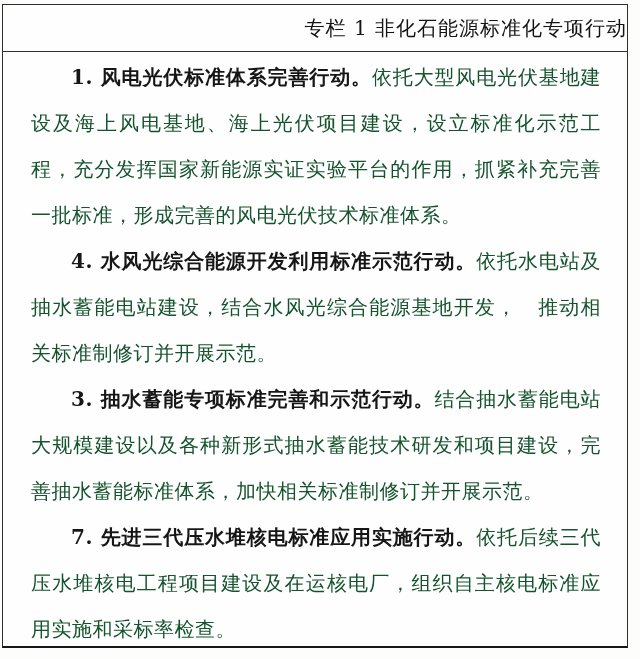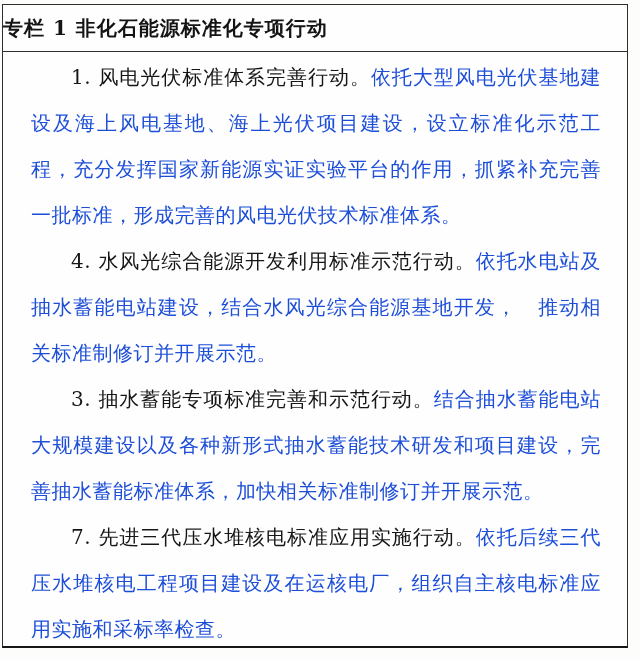--- a/index.html
+++ b/index.html
@@ -18,46 +18,46 @@
     width: 626px;
     height: 644px;
     background: #fefefe;
     border: 1.5px solid #2e2e2e;
     border-bottom: 2.5px solid #161616;
     box-sizing: border-box;
   }
   .title-bar {
     height: 46px;
     line-height: 46px;
-    text-align: left;
+    text-align: right;
     border-bottom: 1.5px solid #2e2e2e;
     font-size: 20px;
-    font-weight: bold;
+    font-weight: normal;
     color: #141414;
     letter-spacing: 1px;
     white-space: nowrap;
   }
   .content {
     padding: 2px 26px 0 28px;
     font-size: 20px;
     line-height: 46px;
     text-align: justify;
     text-justify: inter-ideograph;
   }
   .content p {
     margin: 0;
     text-indent: 2em;
   }
   .run-in-heading {
-    font-weight: normal;
+    font-weight: bold;
     color: #161616;
     letter-spacing: 0.5px;
   }
   .para-body {
-    color: #1d4ed8;
+    color: #14532d;
     letter-spacing: 0.5px;
   }
 </style>
 </head>
 <body>
 
 <div class="doc-box">
   <div class="title-bar">
     <span>专栏 1  非化石能源标准化专项行动</span>
   </div>

